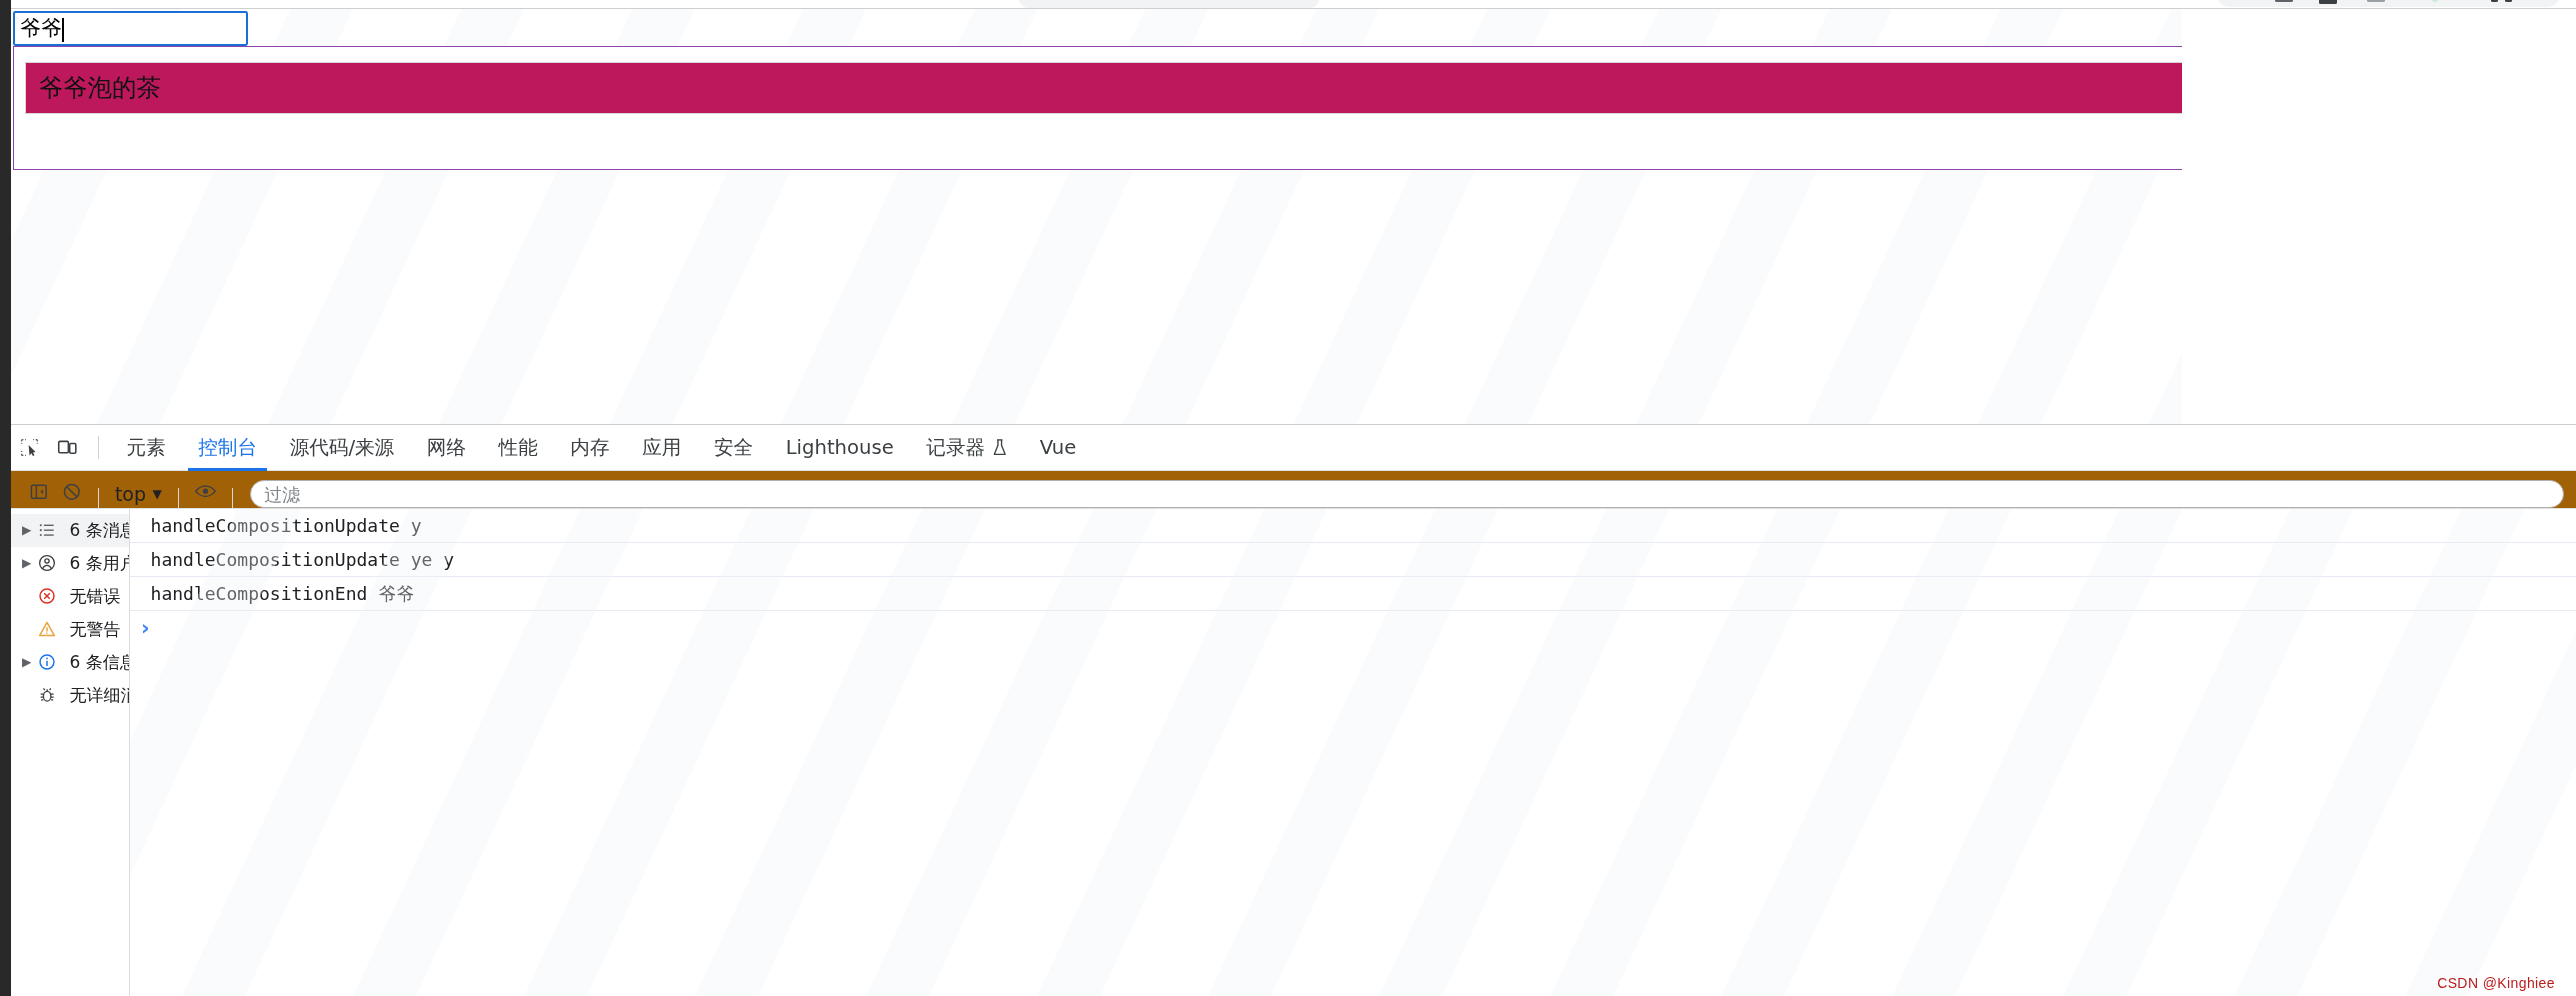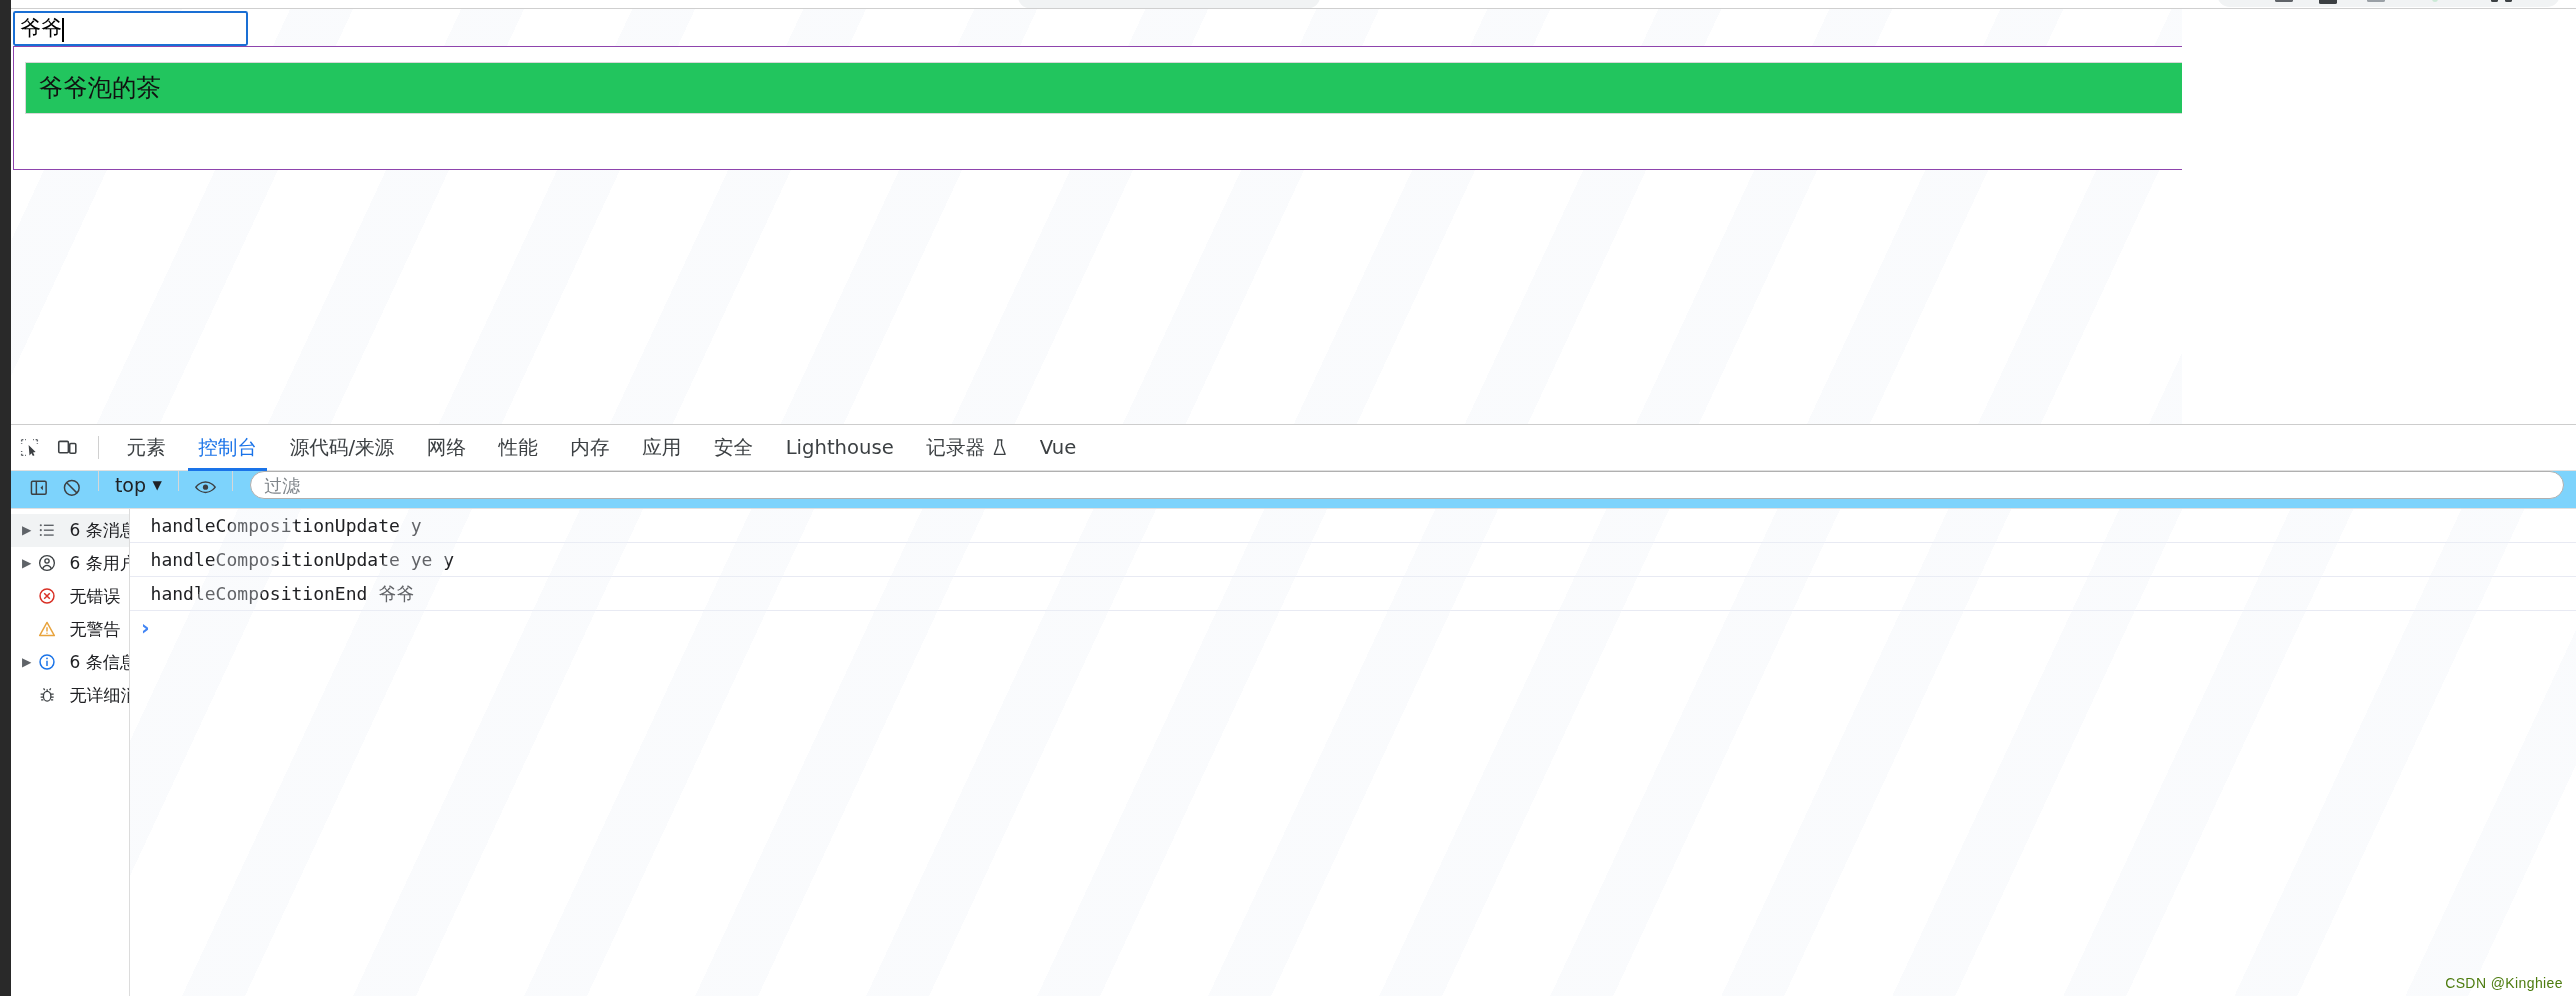--- a/index.html
+++ b/index.html
@@ -83,21 +83,21 @@
   .suggest-box {
     position: absolute; left: 2.4px; top: 37px;
     width: 2561px; height: 124px;
     border: 1.6px solid #8e44ad;
     background: #ffffff;
   }
   .suggest-item {
     position: absolute; left: 10.6px; top: 14.7px;
     width: 2535px; height: 52px;
     border: 1.6px solid #d8d8d8;
-    background: #22c55e;
+    background: #be185d;
     display: flex; align-items: center;
     padding-left: 13px;
     font-family: "DejaVu Sans", sans-serif;
     font-size: 24.5px;
     color: #111;
   }
 
   
   .devtools {
     position: absolute; left: 10.6px; top: 424px;
@@ -140,24 +140,24 @@
   .dt-tab.active::after {
     content: ""; position: absolute;
     left: 6.5px; right: 6.5px; bottom: 0;
     height: 2.4px; background: #1a73e8;
   }
   .flask { margin-left: 6.5px; display: inline-flex; }
 
   
   .dt-consolebar {
     height: 38px; min-height: 38px;
-    display: flex; align-items: flex-start;
+    display: flex; align-items: flex-end;
     border-bottom: 0.8px solid #e0e0e0;
     padding-left: 11.4px;
-    background: #7dd3fc;
+    background: #a16207;
   }
   .cb-btn {
     width: 33px; height: 33px;
     display: flex; align-items: center; justify-content: center;
     cursor: pointer;
   }
   .cb-sep { width: 0.8px; height: 19.6px; background: #d7d7d7; margin: 0 9.8px; }
   .ctx-select {
     display: flex; align-items: center; gap: 6.5px;
     padding: 0 6.5px; height: 28px; cursor: pointer;
@@ -233,24 +233,24 @@
     padding-left: 11.4px;
   }
   .prompt-chevron {
     color: #4285f4; font-size: 21px; font-weight: bold;
     font-family: "DejaVu Sans", sans-serif;
     line-height: 1;
   }
 
   
   .watermark {
-    position: absolute; right: 13px; bottom: 6.5px;
+    position: absolute; right: 21px; bottom: 6.5px;
     font-family: "Liberation Sans", sans-serif;
     font-size: 14px;
-    color: #4d7c0f;
+    color: #b91c1c;
     letter-spacing: 0.4px;
     user-select: none;
   }
   .bg-wm {
     position: absolute; inset: 0;
     pointer-events: none;
     opacity: 0.4;
     background-image:
       repeating-linear-gradient(115deg, rgba(240,243,248,0) 0 98px, rgba(238,242,248,0.8) 98px 155px);
   }

